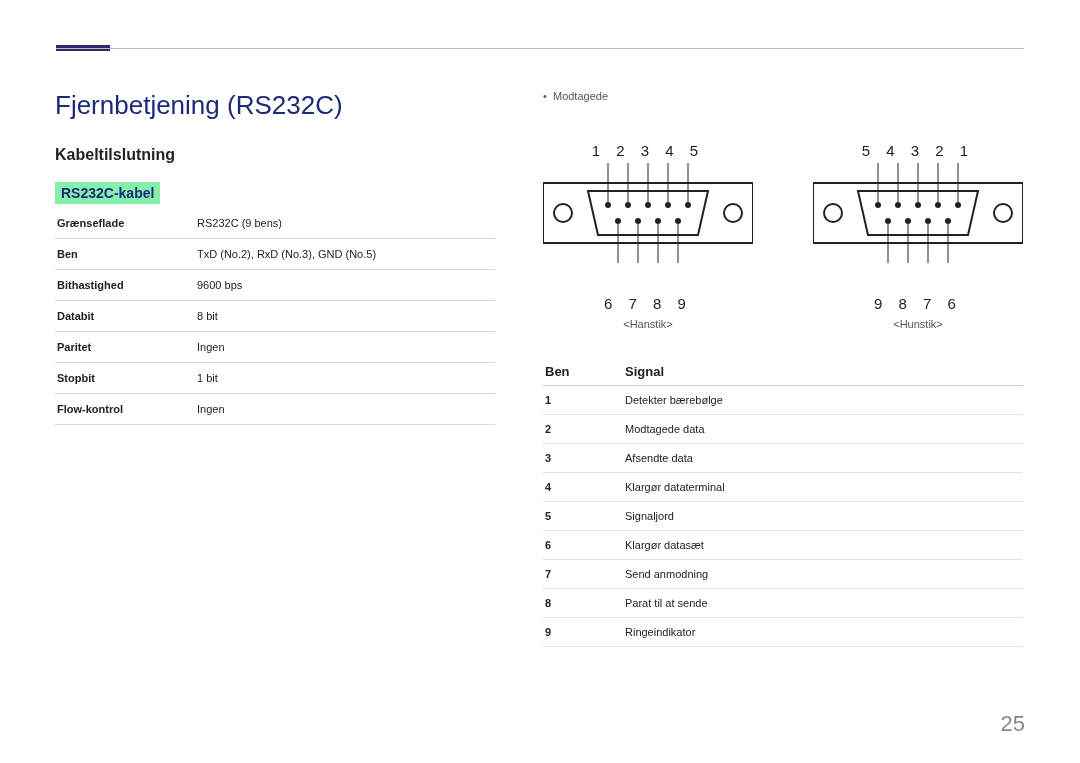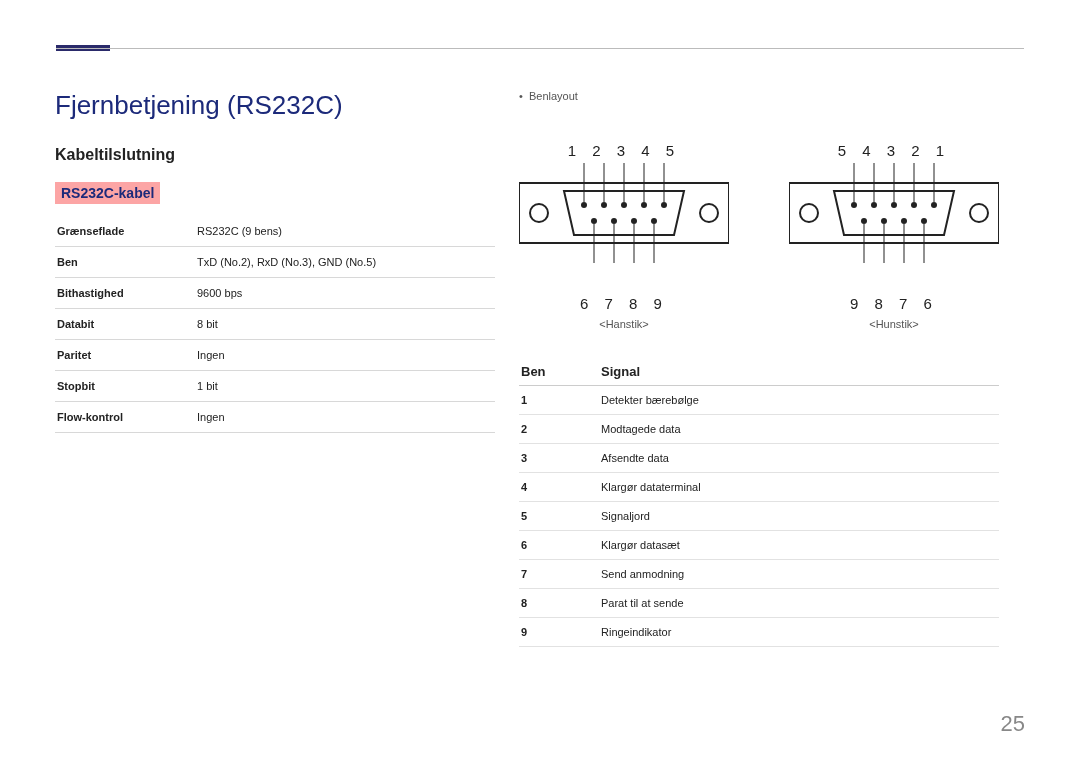--- a/index.html
+++ b/index.html
@@ -23,44 +23,44 @@
   .top-rule {
     position: absolute;
     top: 48px;
     left: 56px;
     right: 56px;
     border-top: 1px solid #bbb;
   }
   .content {
     display: flex;
     margin-top: 60px;
-    gap: 24px;
+    gap: 48px;
   }
   .left-col { width: 440px; }
   .right-col { width: 480px; }
   h1 {
     font-size: 26px;
     font-weight: 500;
     color: #1c2a7a;
     margin-bottom: 25px;
   }
   h2 {
     font-size: 16px;
     font-weight: bold;
     color: #222;
     margin-bottom: 18px;
   }
   h3.boxed {
     display: inline-block;
     font-size: 14px;
     font-weight: bold;
     color: #1c2a7a;
-    background: #fca5a5;
+    background: #86efac;
     padding: 3px 6px;
-    margin-bottom: 12px;
+    margin-bottom: 4px;
   }
   table.spec {
     width: 100%;
     border-collapse: collapse;
     font-size: 11px;
   }
   table.spec td {
     border-bottom: 1px solid #d8d8d8;
     padding: 9px 2px;
     vertical-align: middle;
@@ -148,21 +148,21 @@
           </tr>
       <tr>
             <td>Flow-kontrol</td>
             <td>Ingen</td>
           </tr>
     </tbody>
       </table>
   </div>
 
   <div class="right-col">
-    <div class="bullet-head">•&nbsp;&nbsp;<span>Benlayout</span></div>
+    <div class="bullet-head">•&nbsp;&nbsp;<span>Modtagede</span></div>
 
     <div class="connectors">
       <div class="conn">
         <div class="pinrow">1 2 3 4 5</div>
         <svg width="210" height="100">
           <rect x="0" y="20" width="210" height="60" fill="#fff" stroke="#222" stroke-width="2"></rect>
           <circle cx="20" cy="50" r="9" fill="none" stroke="#222" stroke-width="2"></circle>
           <circle cx="190" cy="50" r="9" fill="none" stroke="#222" stroke-width="2"></circle>
           <polygon points="45,28 165,28 155,72 55,72" fill="#fff" stroke="#222" stroke-width="2"></polygon>
           <g fill="#222">

